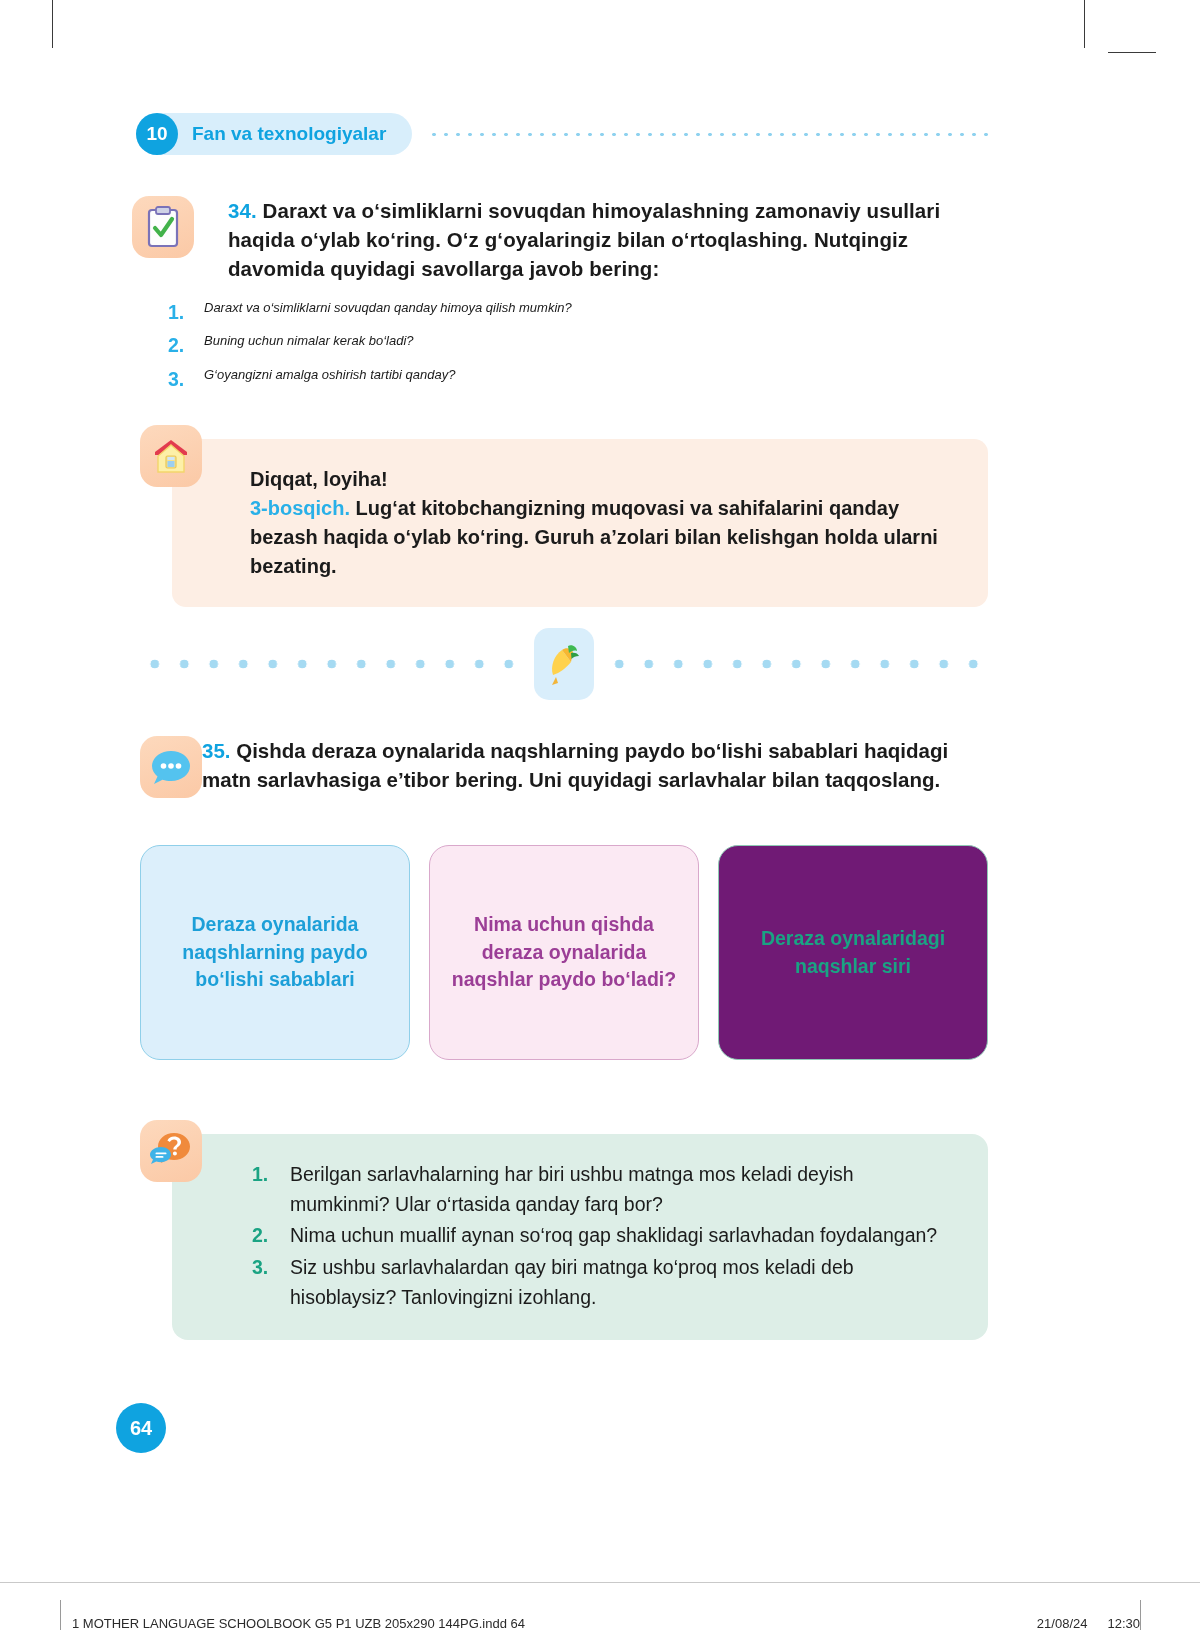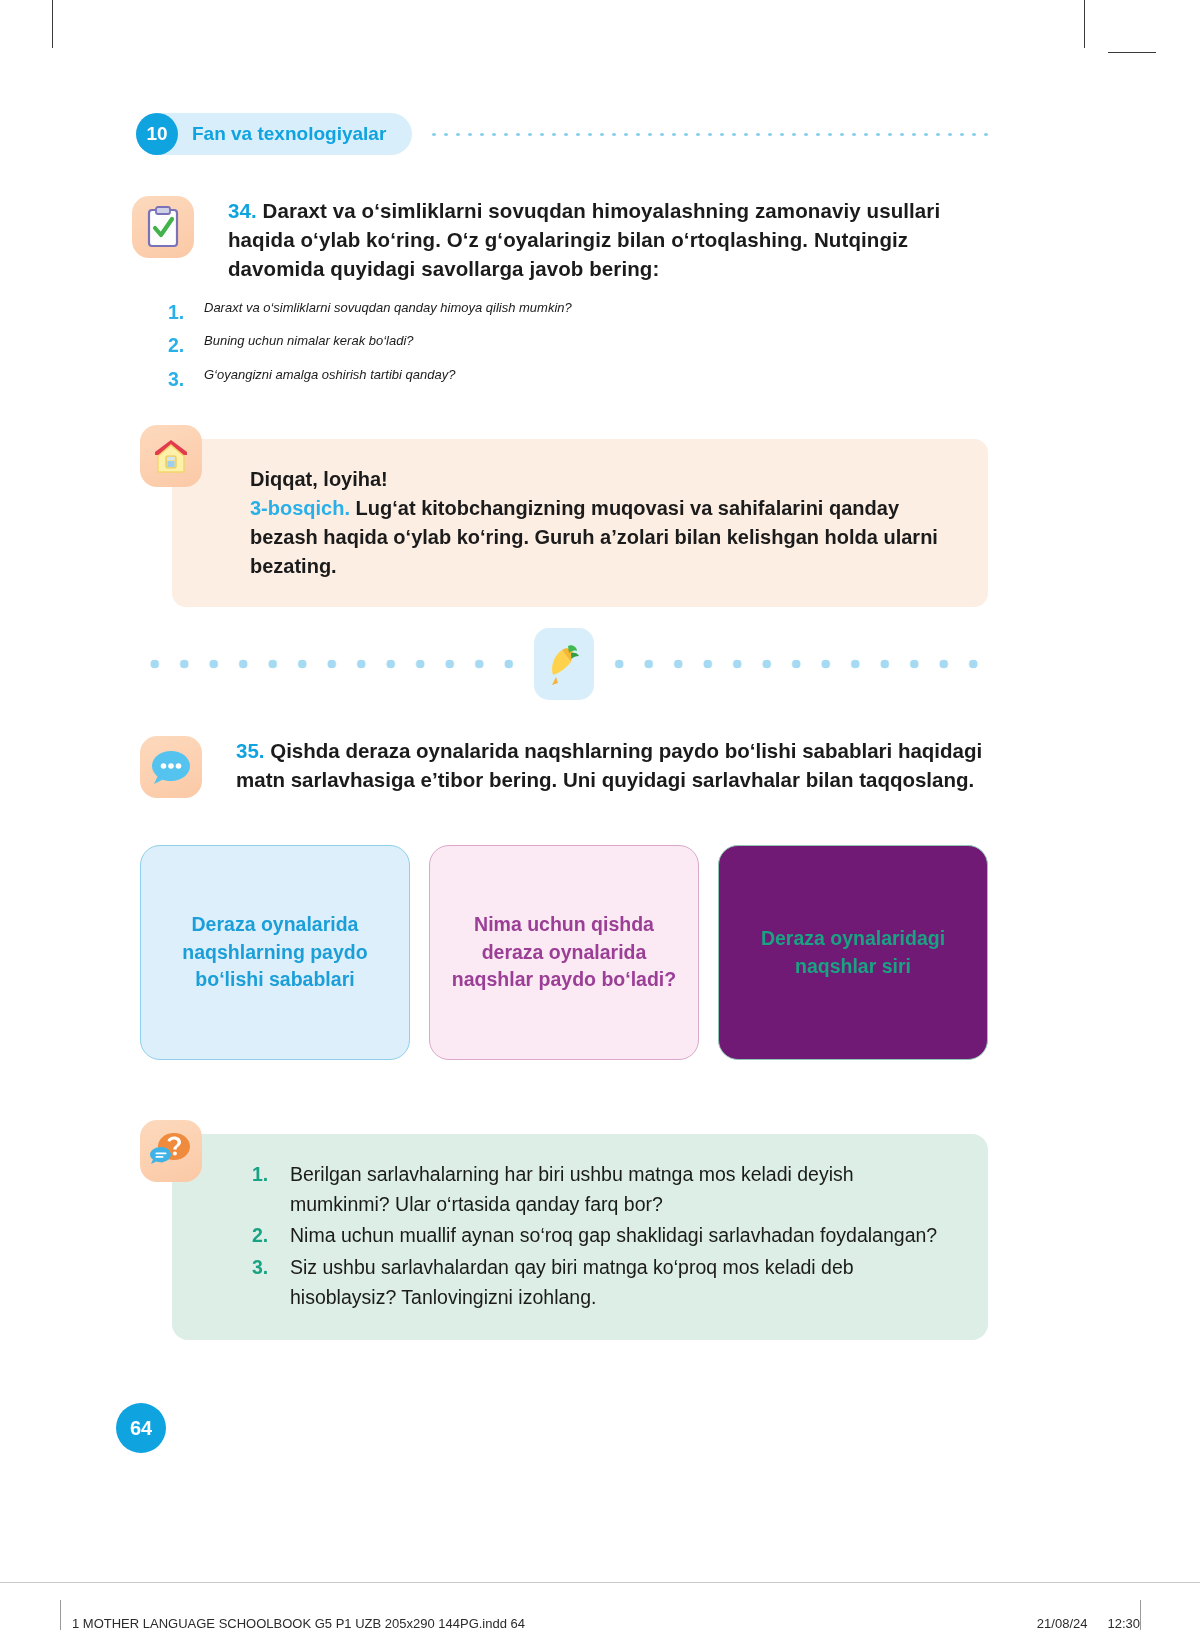--- a/index.html
+++ b/index.html
@@ -118,21 +118,21 @@
     background: #d9eefb;
     display: flex; align-items: center; justify-content: center;
     margin: 0 12px; flex: 0 0 auto;
   }
 
   
   .ex35 {
     position: absolute; left: 140px; top: 736px;
     display: flex; width: 845px;
   }
-  .ex35 .body { margin-left: 34px; width: 752px; }
+  .ex35 .body { width: 752px; }
   .ex35 p {
     font-size: 20.5px; font-weight: bold; color: #1b1b1b; line-height: 1.42;
   }
 
   
   .cards {
     position: absolute; left: 140px; top: 845px;
     width: 848px; height: 215px;
     display: flex; justify-content: space-between;
   }

